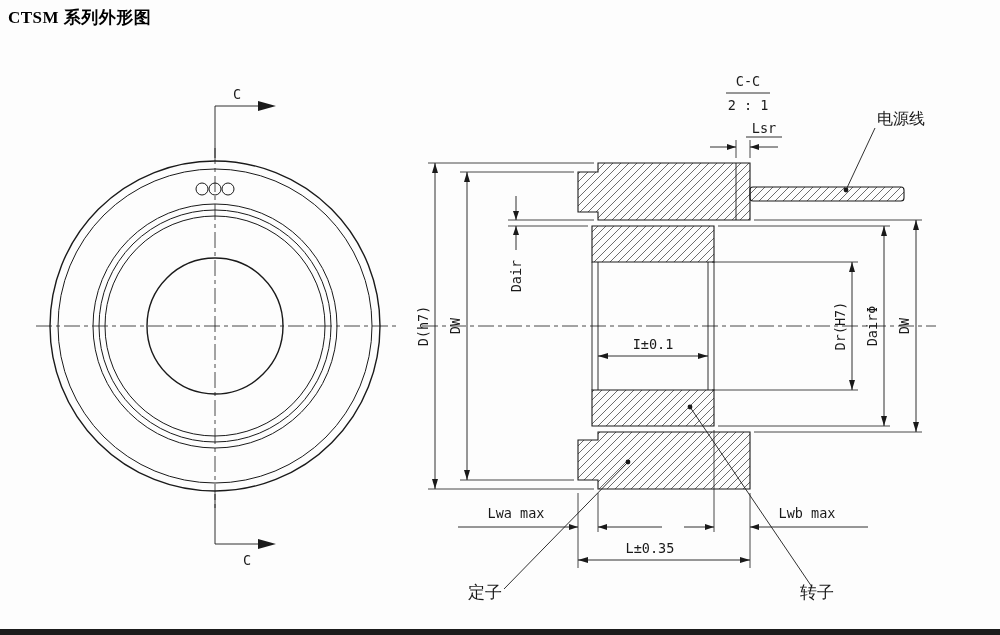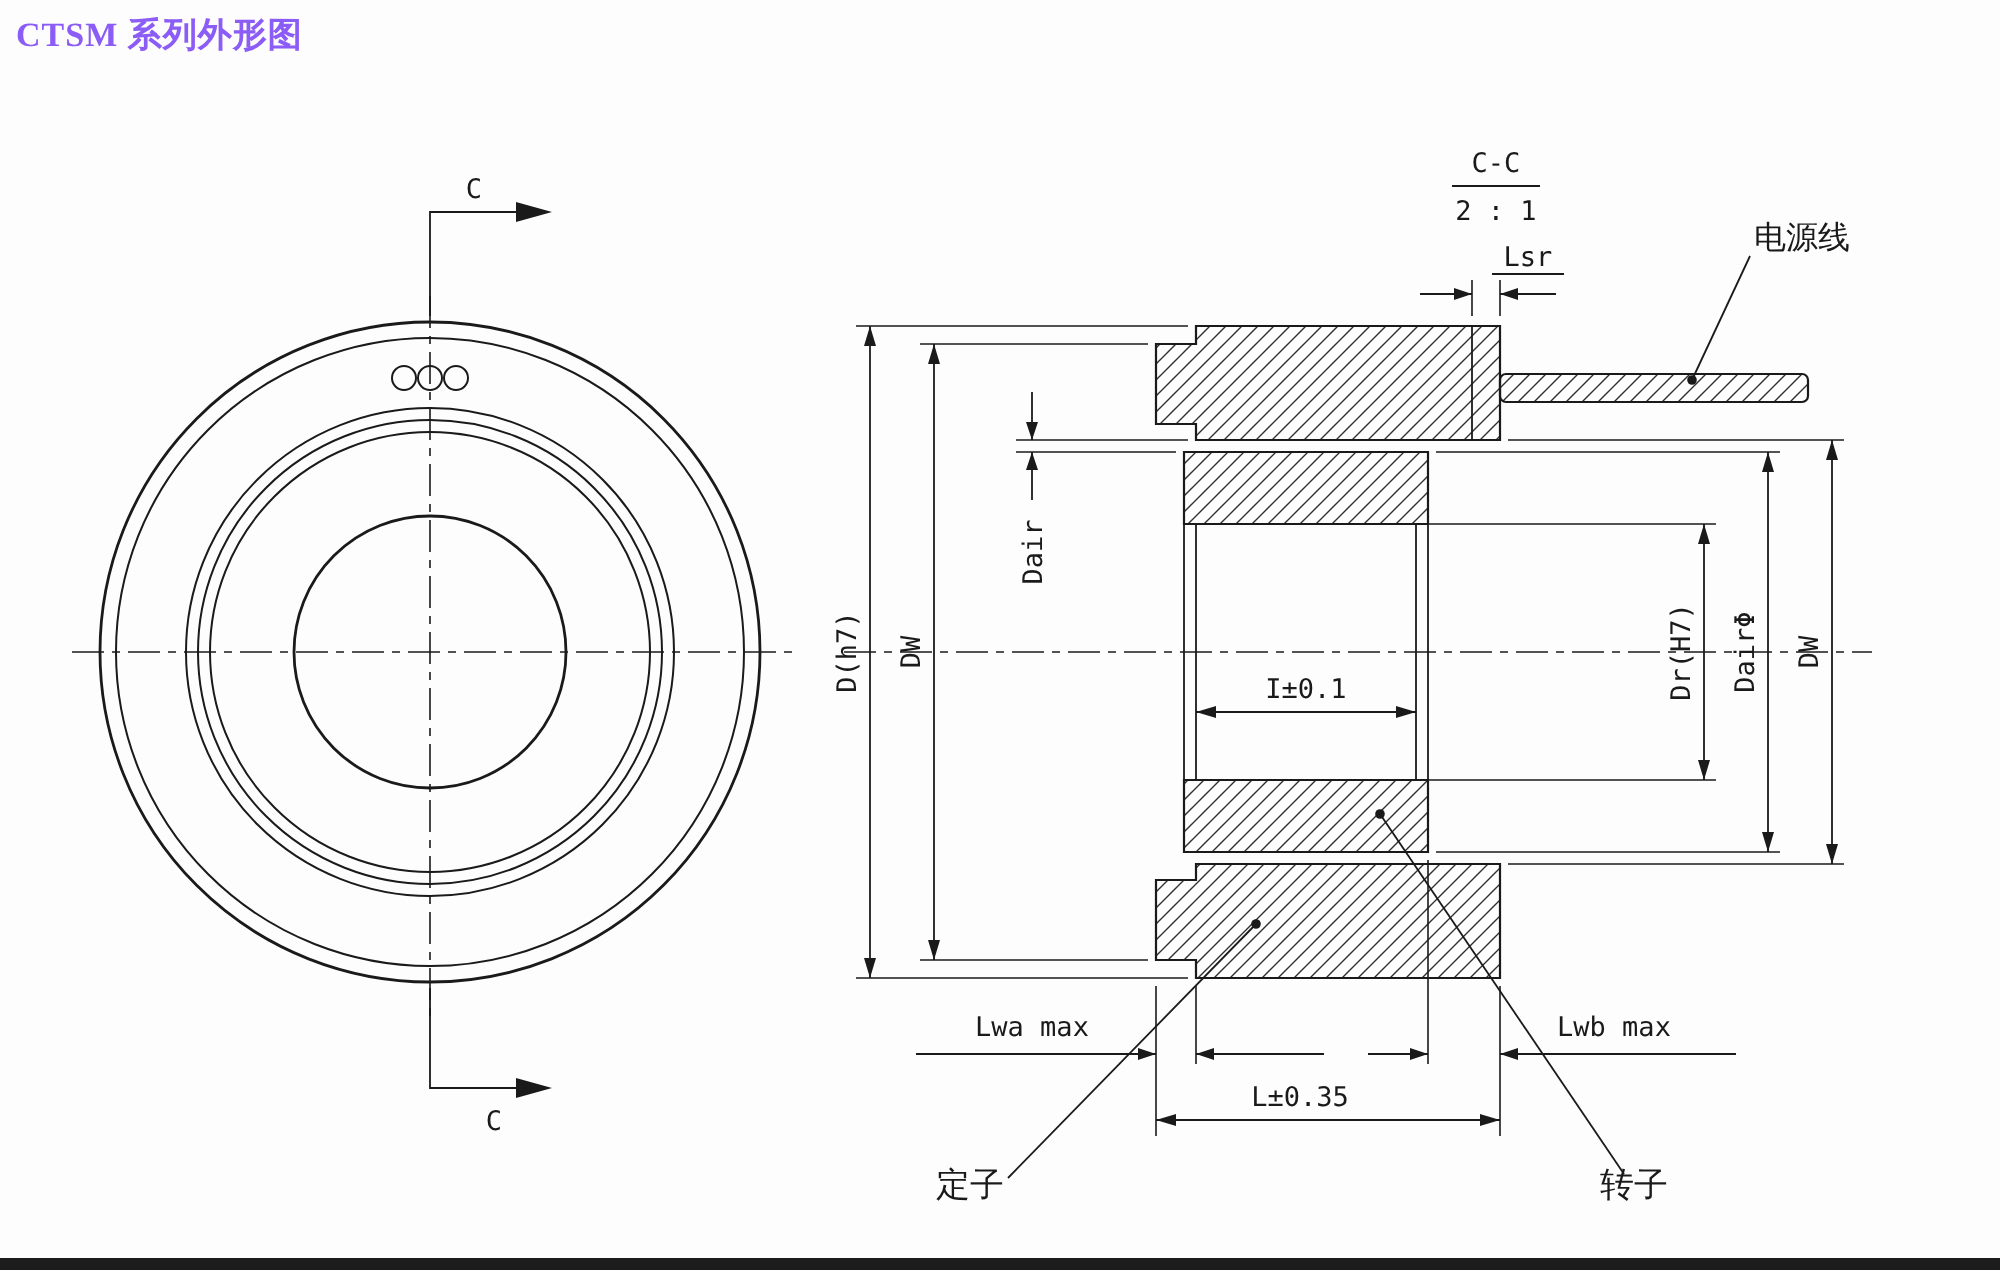--- a/index.html
+++ b/index.html
@@ -3,21 +3,21 @@
 <meta charset="utf-8">
 <style>
   html,body { margin:0; padding:0; background:#ffffff; }
   .page {
     position:relative; width:1000px; height:635px;
     background:#fdfdfd; overflow:hidden;
     font-family:"DejaVu Sans", sans-serif;
   }
   .page-title {
     position:absolute; top:6px; left:8px; margin:0;
-    font-size:17px; font-weight:bold; color:#8b5cf6;
+    font-size:17px; font-weight:bold; color:#000000;
     font-family:"Liberation Serif","DejaVu Serif",serif;
     letter-spacing:0.5px;
   }
   svg.drawing { position:absolute; left:0; top:0; }
   svg text {
     font-family:"DejaVu Sans Mono","Liberation Mono",monospace;
     font-size:13.5px; fill:#1a1a1a;
   }
   svg text.cjk { font-family:"DejaVu Sans",sans-serif; font-size:16px; }
   svg text.cjk-lg { font-family:"DejaVu Sans",sans-serif; font-size:17px; }

